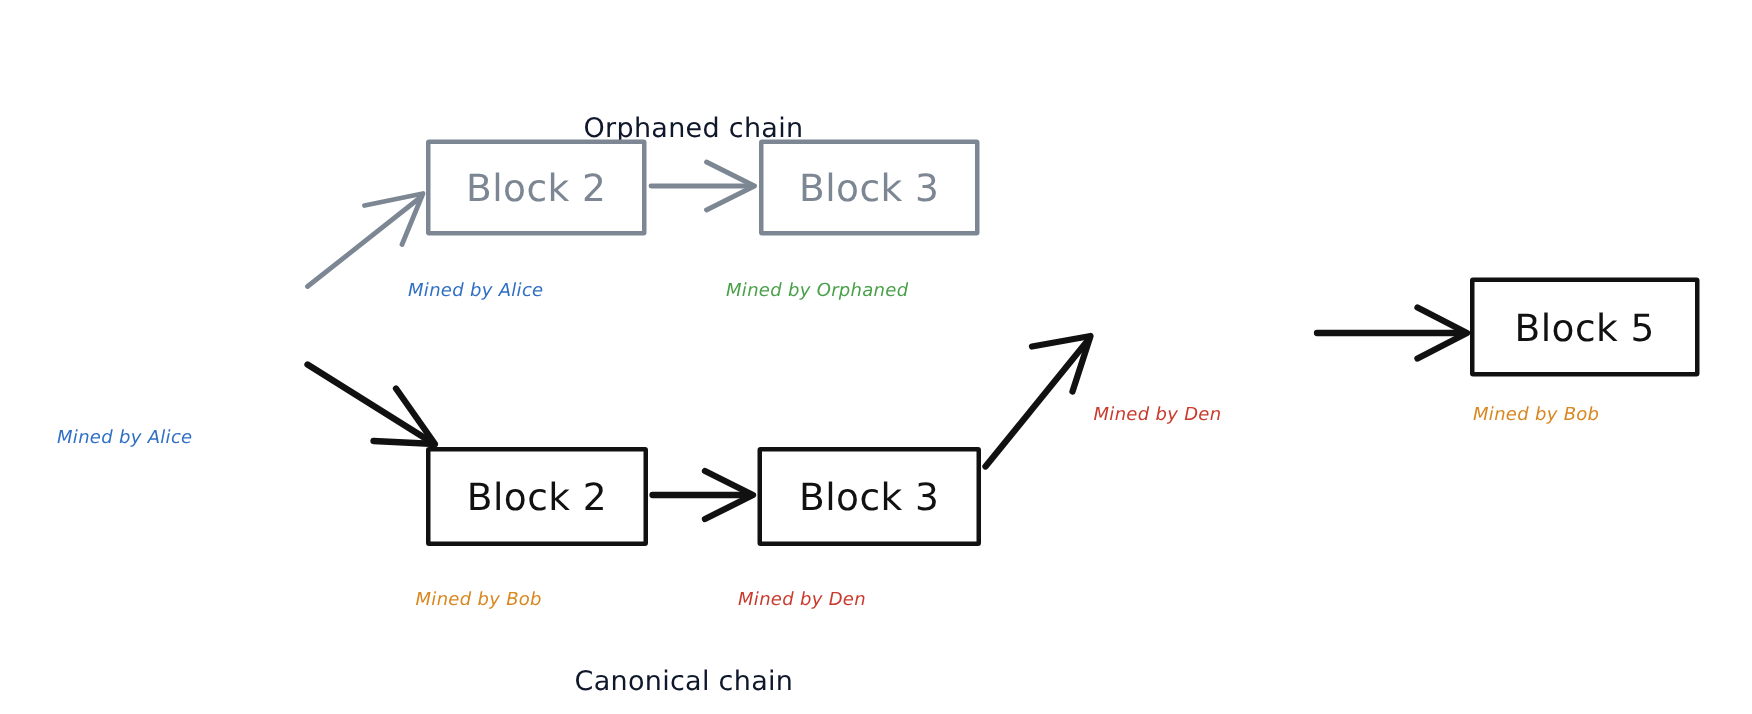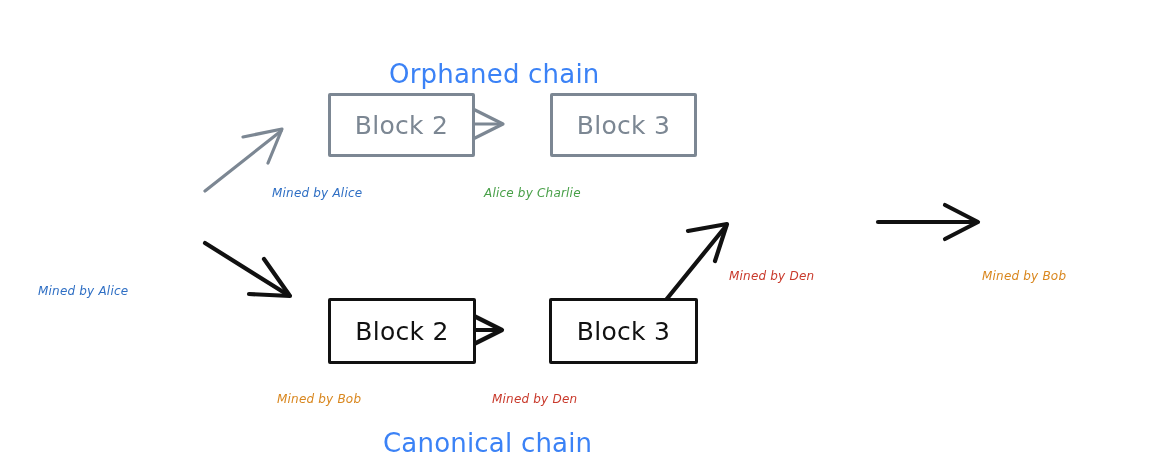--- a/index.html
+++ b/index.html
@@ -28,21 +28,20 @@
   }
   .block {
     position: absolute;
     box-sizing: border-box;
     display: flex;
     align-items: center;
     justify-content: center;
     background: #ffffff;
     border-style: solid;
     letter-spacing: 0.3px;
-    margin-left: 44px;
   }
   .block .block-label {
     font-family: "DejaVu Sans", sans-serif;
     font-size: 25px;
     line-height: 1;
     white-space: nowrap;
   }
   .block.canonical {
     border-color: #111111;
     border-width: 3.5px;
@@ -59,25 +58,26 @@
   .miner {
     position: absolute;
     font-size: 12px;
     line-height: 1;
     white-space: nowrap;
     font-style: italic;
     letter-spacing: 0.2px;
   }
   .chain-caption {
     position: absolute;
-    font-size: 26px;
+    font-size: 18px;
     line-height: 1;
     white-space: nowrap;
-    color: #3b82f6;
+    color: #0f172a;
     letter-spacing: 0.2px;
+    margin-top: 16px;
   }
 </style>
 </head>
 <body>
 
 <div id="canvas">
 
   <svg id="edges" viewBox="0 0 1168 476" xmlns="http://www.w3.org/2000/svg">
 
     <g>
@@ -126,26 +126,29 @@
 
   <div class="block canonical" style="left:284px; top:298px; width:148px; height:66px;">
     <span class="block-label">Block 2</span>
   </div>
 
   <div class="block canonical" style="left:505px; top:298px; width:149px; height:66px;">
     <span class="block-label">Block 3</span>
   </div>
 
 
+  <div class="block canonical" style="left:980px; top:185px; width:153px; height:66px;">
+    <span class="block-label">Block 5</span>
+  </div>
 
   <div class="miner" style="left:38px; top:285px; color:#2f6fc4;">Mined by Alice</div>
 
   <div class="miner" style="left:272px; top:187px; color:#2f6fc4;">Mined by Alice</div>
 
-  <div class="miner" style="left:484px; top:187px; color:#49a049;">Alice by Charlie</div>
+  <div class="miner" style="left:484px; top:187px; color:#49a049;">Mined by Orphaned</div>
 
   <div class="miner" style="left:277px; top:393px; color:#d9871f;">Mined by Bob</div>
 
   <div class="miner" style="left:492px; top:393px; color:#c93a2c;">Mined by Den</div>
 
   <div class="miner" style="left:729px; top:270px; color:#c93a2c;">Mined by Den</div>
 
   <div class="miner" style="left:982px; top:270px; color:#d9871f;">Mined by Bob</div>
 
 </div>

